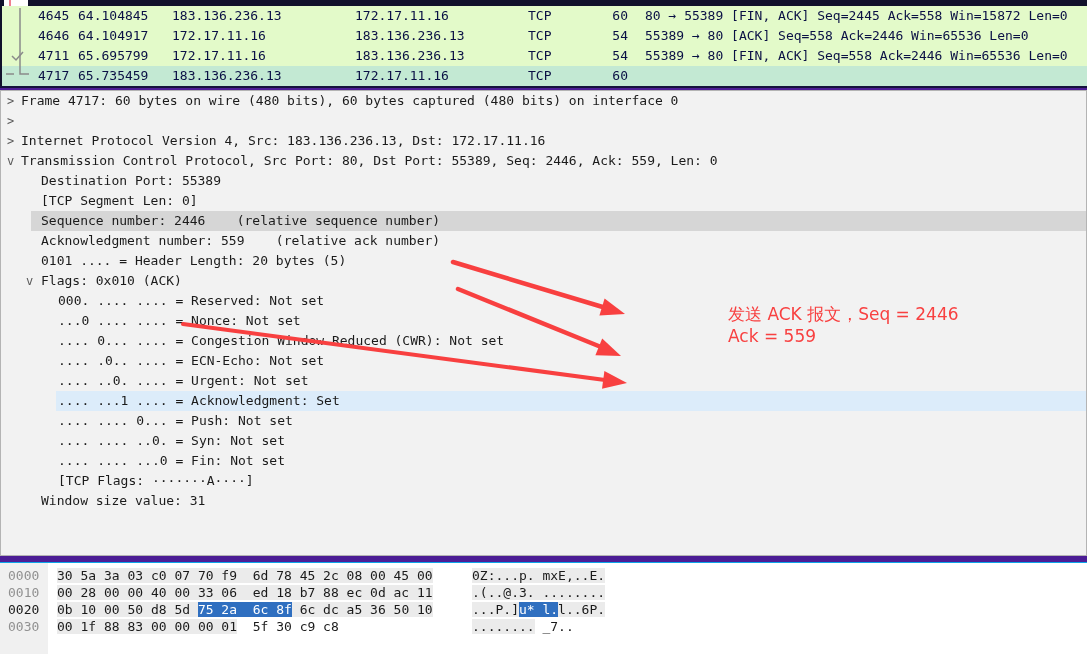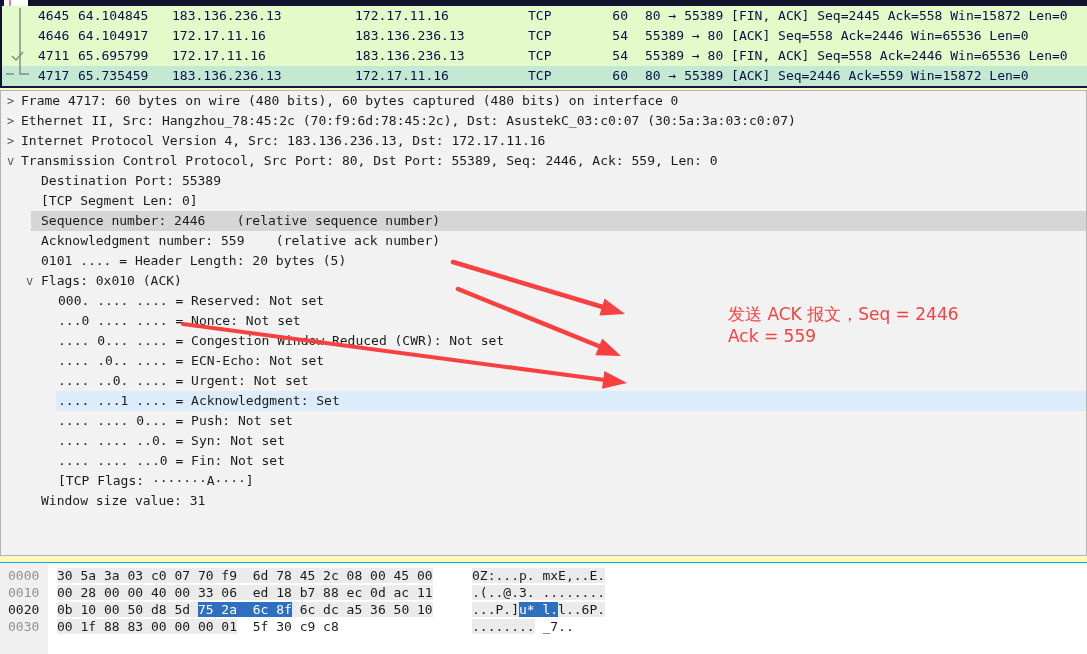--- a/index.html
+++ b/index.html
@@ -1,18 +1,18 @@
 <!DOCTYPE html>
 <html><head>
 <meta charset="utf-8">
 <style>
   * { margin:0; padding:0; box-sizing:border-box; }
   html,body { width:1087px; height:654px; overflow:hidden; background:#fff;
     font-family:"DejaVu Sans Mono","Liberation Mono",monospace; }
-  #stage { position:relative; width:1087px; height:654px; background:#fef9c3; }
+  #stage { position:relative; width:1087px; height:654px; background:#4c1d95; }
 
   
   #top-strip { position:absolute; left:0; top:0; width:1087px; height:6px; background:#11112b; }
   #top-strip .notch { position:absolute; left:4px; top:0; width:24px; height:6px; background:#ffffff; }
   #top-strip .caret { position:absolute; left:9px; top:0; width:2px; height:6px; background:#f08090; }
 
   
   #packet-list { position:absolute; left:0; top:6px; width:1087px; height:80px; }
   .prow { position:absolute; left:0; width:1087px; height:20px; background:#e3fac9;
     color:#0a1045; font-size:13px; line-height:20px; }
@@ -99,40 +99,38 @@
         <span class="c-len">54</span>
         <span class="c-info">55389 → 80 [FIN, ACK] Seq=558 Ack=2446 Win=65536 Len=0</span>
       </div>
       <div class="prow selected" style="top: 60px;">
         <span class="c-no">4717</span>
         <span class="c-time">65.735459</span>
         <span class="c-src">183.136.236.13</span>
         <span class="c-dst">172.17.11.16</span>
         <span class="c-proto">TCP</span>
         <span class="c-len">60</span>
-        <span class="c-info">80 → 55389 [ACK] Seq=2446 Ack=559 Win=15872 Len=0</span>
       </div>
     </div>
 
   <svg id="tree-glyphs" width="40" height="80" viewBox="0 0 40 80">
     <polyline points="20,2 20,68 29,68" fill="none" stroke="#8a8a8a" stroke-width="1.5"></polyline>
     <polyline points="12,50 16,54 23,46" fill="none" stroke="#8a8a8a" stroke-width="1.5"></polyline>
     <line x1="6" y1="68" x2="14" y2="68" stroke="#8a8a8a" stroke-width="1.5"></line>
   </svg>
   <div id="list-left-edge"></div>
   <div id="list-bottom-line"></div>
 
   <div id="detail-pane">
       <div class="dline">
         <span class="exp lvl0">&gt;</span>
         <span class="dtext ind0">Frame 4717: 60 bytes on wire (480 bits), 60 bytes captured (480 bits) on interface 0</span>
       </div>
       <div class="dline">
         <span class="exp lvl0">&gt;</span>
-        <span class="dtext ind0">Ethernet II, Src: Hangzhou_78:45:2c (70:f9:6d:78:45:2c), Dst: AsustekC_03:c0:07 (30:5a:3a:03:c0:07)</span>
       </div>
       <div class="dline">
         <span class="exp lvl0">&gt;</span>
         <span class="dtext ind0">Internet Protocol Version 4, Src: 183.136.236.13, Dst: 172.17.11.16</span>
       </div>
       <div class="dline">
         <span class="exp lvl0">v</span>
         <span class="dtext ind0">Transmission Control Protocol, Src Port: 80, Dst Port: 55389, Seq: 2446, Ack: 559, Len: 0</span>
       </div>
       <div class="dline">

